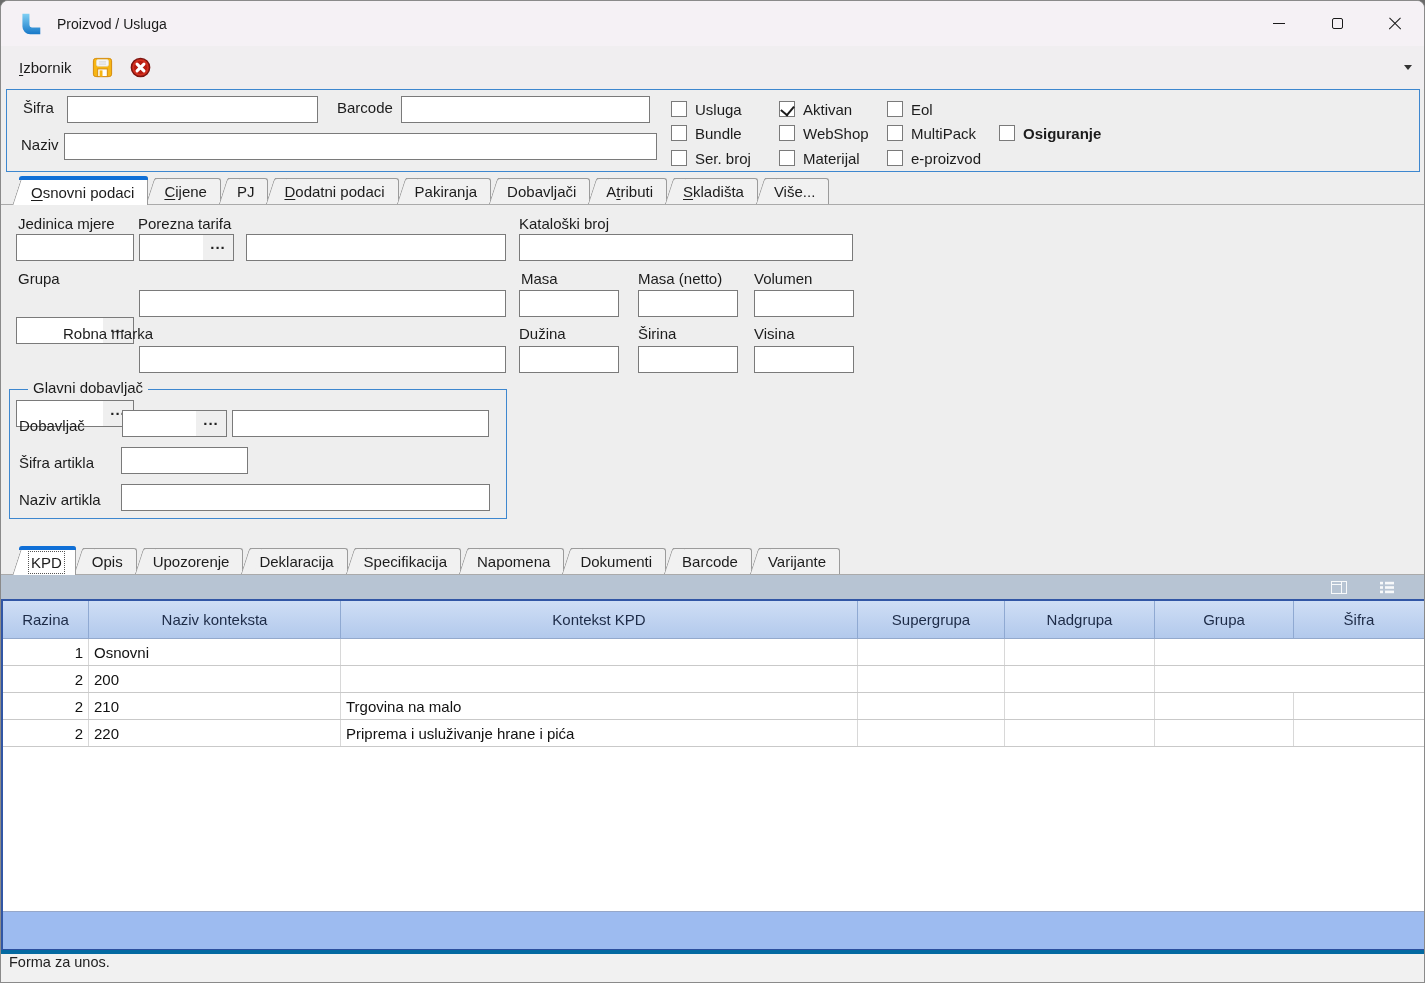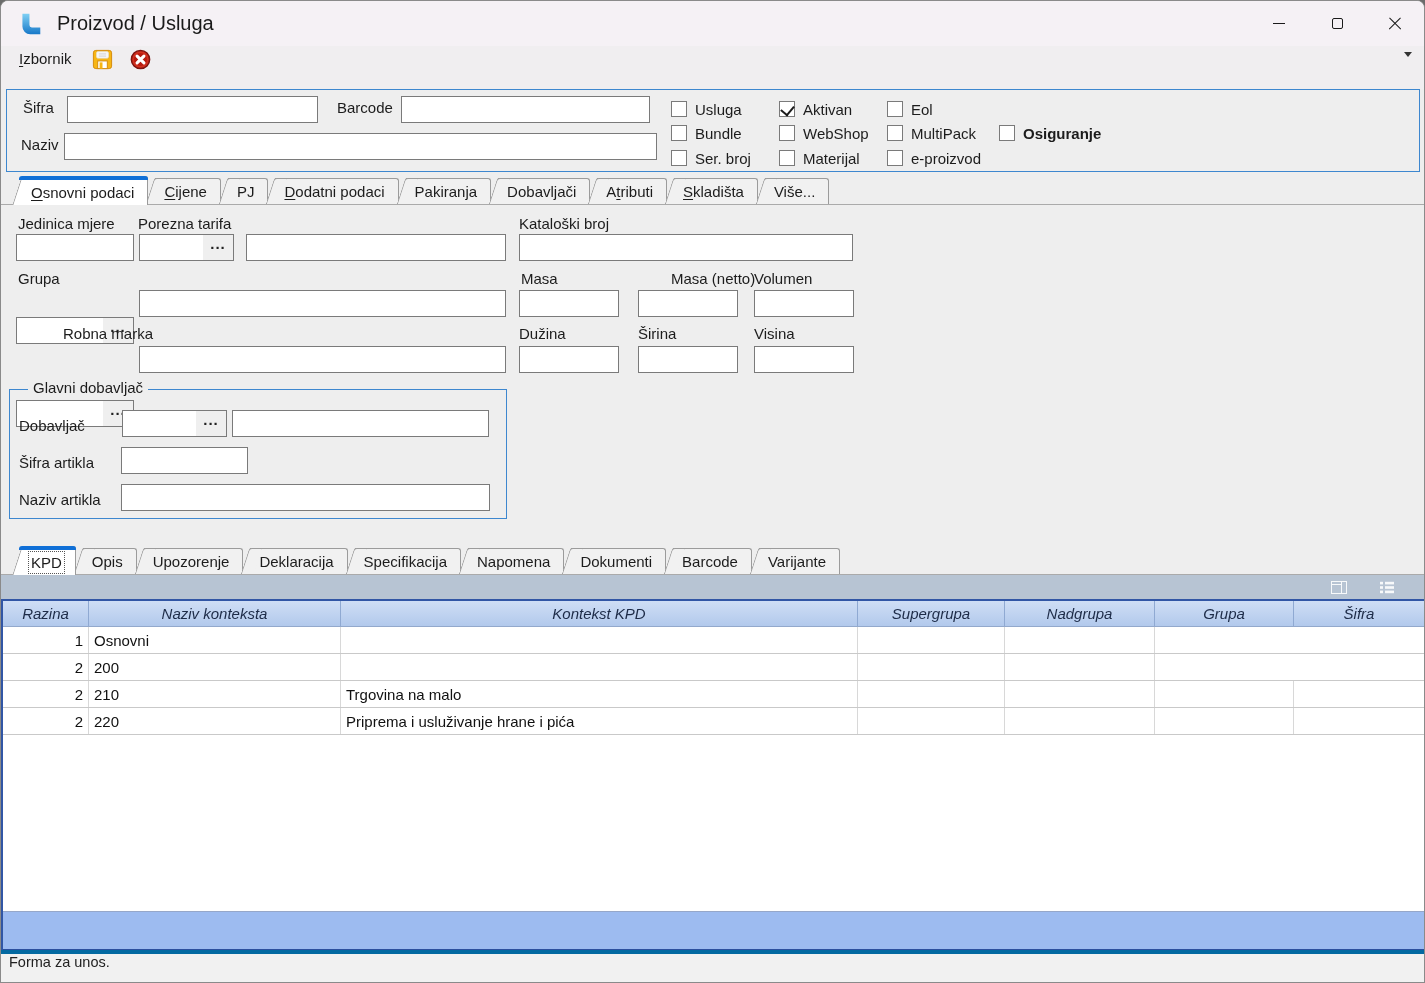--- a/index.html
+++ b/index.html
@@ -15,35 +15,35 @@
     background:#eeeeee; overflow:hidden;
     border-radius:8px 8px 0 0;
     border:1px solid #8a8a8a;
   }
   
   .titlebar {
     position:absolute; top:0; left:0; right:0; height:45px;
     background:#f5f1f5; display:flex; align-items:center;
   }
   .app-logo { margin-left:16px; width:26px; height:26px; flex:0 0 auto; }
-  .title-text { margin-left:14px; font-size:20px; color:#1a1a1a; }
+  .title-text { margin-left:14px; font-size:14px; color:#1a1a1a; }
   .win-controls { margin-left:auto; display:flex; height:100%; }
   .win-btn { width:58px; height:100%; display:flex; align-items:center; justify-content:center; cursor:default; }
   .glyph-min { width:12px; height:1.4px; background:#1a1a1a; }
   .glyph-max { width:11px; height:11px; border:1.4px solid #1a1a1a; border-radius:2px; }
   .glyph-close { position:relative; width:14px; height:14px; }
   .glyph-close::before,.glyph-close::after{
     content:""; position:absolute; left:-1px; top:6px; width:16px; height:1.4px; background:#1a1a1a;
   }
   .glyph-close::before{ transform:rotate(45deg); }
   .glyph-close::after{ transform:rotate(-45deg); }
   
   .menubar {
     position:absolute; top:45px; left:0; right:0; height:43px;
-    background:#f0eef0; display:flex; 
+    background:#f0eef0; display:flex; align-items:center;
   }
   .menu-item { margin-left:12px; padding:4px 6px; font-size:15px; }
   .tool-btn { margin-left:12px; width:26px; height:26px; display:flex; align-items:center; justify-content:center; }
   .overflow-btn { margin-left:auto; margin-right:8px; width:16px; height:16px; display:flex; align-items:center; justify-content:center; }
   .overflow-arrow { width:0; height:0; border-left:4px solid transparent; border-right:4px solid transparent; border-top:5px solid #333; }
   
   .header-panel {
     position:absolute; top:88px; left:5px; width:1414px; height:83px;
     border:1px solid #3d87cf; background:#eeeeee;
   }
@@ -113,21 +113,21 @@
     background:#b7c4d3; display:flex; align-items:center; justify-content:flex-end;
   }
   .gt-btn { width:22px; height:18px; margin-right:26px; display:flex; align-items:center; justify-content:center; opacity:.9; }
   
   .grid {
     position:absolute; top:598px; left:0; height:353px; width:1425px;
     border:2px solid #3156a5; border-bottom-width:3px; border-bottom-color:#2c4f9e;
     background:#fff; display:flex; flex-direction:column;
   }
   .grid-cols { display:grid; grid-template-columns:86px 252px 517px 147px 150px 139px 1fr; }
-  .grid-header { height:26px; background:linear-gradient(#cfdef5, #b2c9ec); border-bottom:1px solid #93a9cc;font-style:italic; }
+  .grid-header { height:38px; background:linear-gradient(#cfdef5, #b2c9ec); border-bottom:1px solid #93a9cc; }
   .grid-header .hcell {
     display:flex; align-items:center; justify-content:center;
     border-right:1px solid #8fa9d2; color:#1d2b47; font-size:15px; white-space:nowrap; overflow:hidden;
   }
   .grid-header .hcell:last-child { border-right:none; }
   .grid-row { height:27px; border-bottom:1px solid #c9c9c9; background:#fff; }
   .grid-row .cell {
     display:flex; align-items:center; border-right:1px solid #d8d8d8;
     font-size:15px; color:#111; padding:0 5px; white-space:nowrap; overflow:hidden;
   }
@@ -270,21 +270,21 @@
     <input class="abs field" style="left: 518px; top: 29px; width: 334px;" value="">
 
     <span class="abs lbl" style="left:17px;top:65px;">Grupa</span>
     <div class="abs combo" style="left:15px;top:85px;width:118px;">
       <input class="field" value="" style="">
       <button class="ell-btn">...</button>
     </div>
     <input class="abs field" style="left: 138px; top: 85px; width: 367px;" value="">
     <span class="abs lbl" style="left:520px;top:65px;">Masa</span>
     <input class="abs field" style="left: 518px; top: 85px; width: 100px;" value="">
-    <span class="abs lbl" style="left:670px;top:65px;">Masa (netto)</span>
+    <span class="abs lbl" style="left:637px;top:65px;">Masa (netto)</span>
     <input class="abs field" style="left: 637px; top: 85px; width: 100px;" value="">
     <span class="abs lbl" style="left:753px;top:65px;">Volumen</span>
     <input class="abs field" style="left: 753px; top: 85px; width: 100px;" value="">
 
     <span class="abs lbl" style="left:17px;top:120px;margin-left:45px;">Robna marka</span>
     <div class="abs combo" style="left:15px;top:141px;width:118px;">
       <input class="field" value="" style="">
       <button class="ell-btn">...</button>
     </div>
     <input class="abs field" style="left: 138px; top: 141px; width: 367px;" value="">

